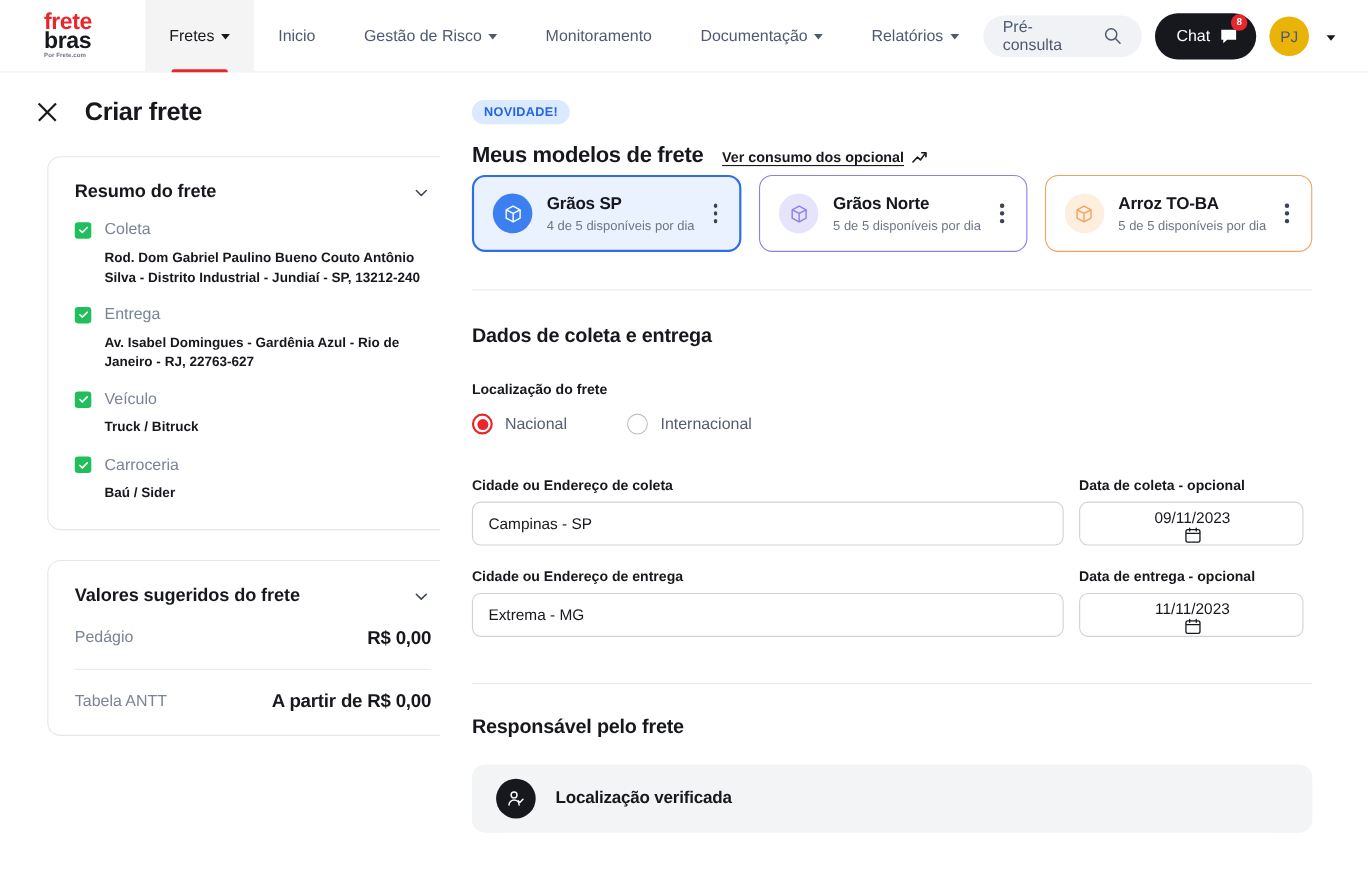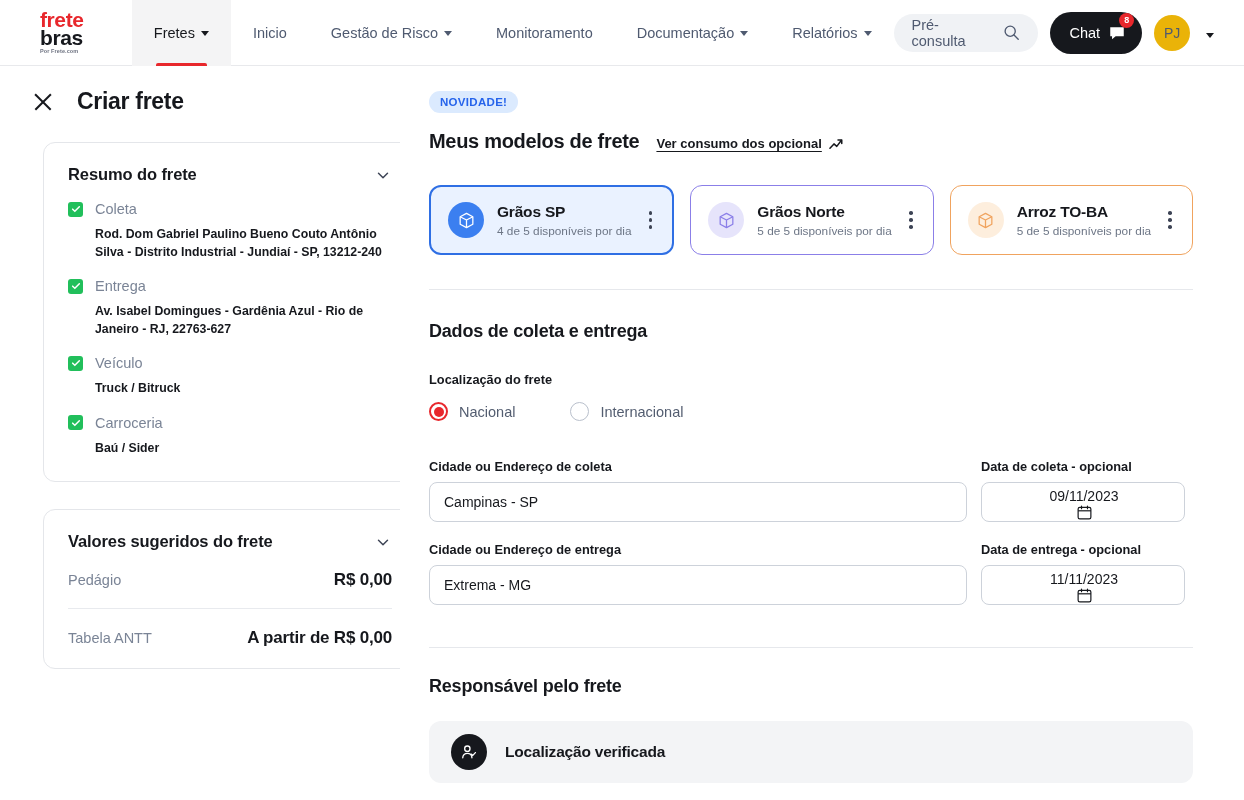--- a/index.html
+++ b/index.html
@@ -108,21 +108,21 @@
     border-radius: 11px; padding: 5px 11px;
   }
   .models-head { display: flex; align-items: baseline; gap: 17px; margin-top: 17px; }
   .models-title { font-size: 20px; font-weight: 700; color: #16181d; letter-spacing: -0.3px; }
   .models-link {
     display: inline-flex; align-items: center; gap: 7px;
     font-size: 13px; font-weight: 700; color: #16181d;
     text-decoration: underline; text-underline-offset: 3px; cursor: pointer;
   }
 
-  .models-row { display: flex; gap: 16px; margin-top: 32px; border-radius: 22px; }
+  .models-row { display: flex; gap: 16px; margin-top: 6px; border-radius: 22px; }
   .model-card {
     flex: 1; height: 70px; border-radius: 12px; display: flex; align-items: center;
     padding: 0 14px 0 17px; cursor: pointer; position: relative;
   }
   .model-card.sel { background: #eaf2ff; border: 2px solid #2f6fe4; }
   .model-card.purple { background: #ffffff; border: 1.5px solid #8b7fe8; }
   .model-card.orange { background: #ffffff; border: 1.5px solid #f0a35e; }
   .mc-icon { width: 36px; height: 36px; border-radius: 50%; flex: none; display:flex; align-items:center; justify-content:center; }
   .mc-icon.blue { background: #3b7ff0; }
   .mc-icon.lav { background: #e6e4fb; }

